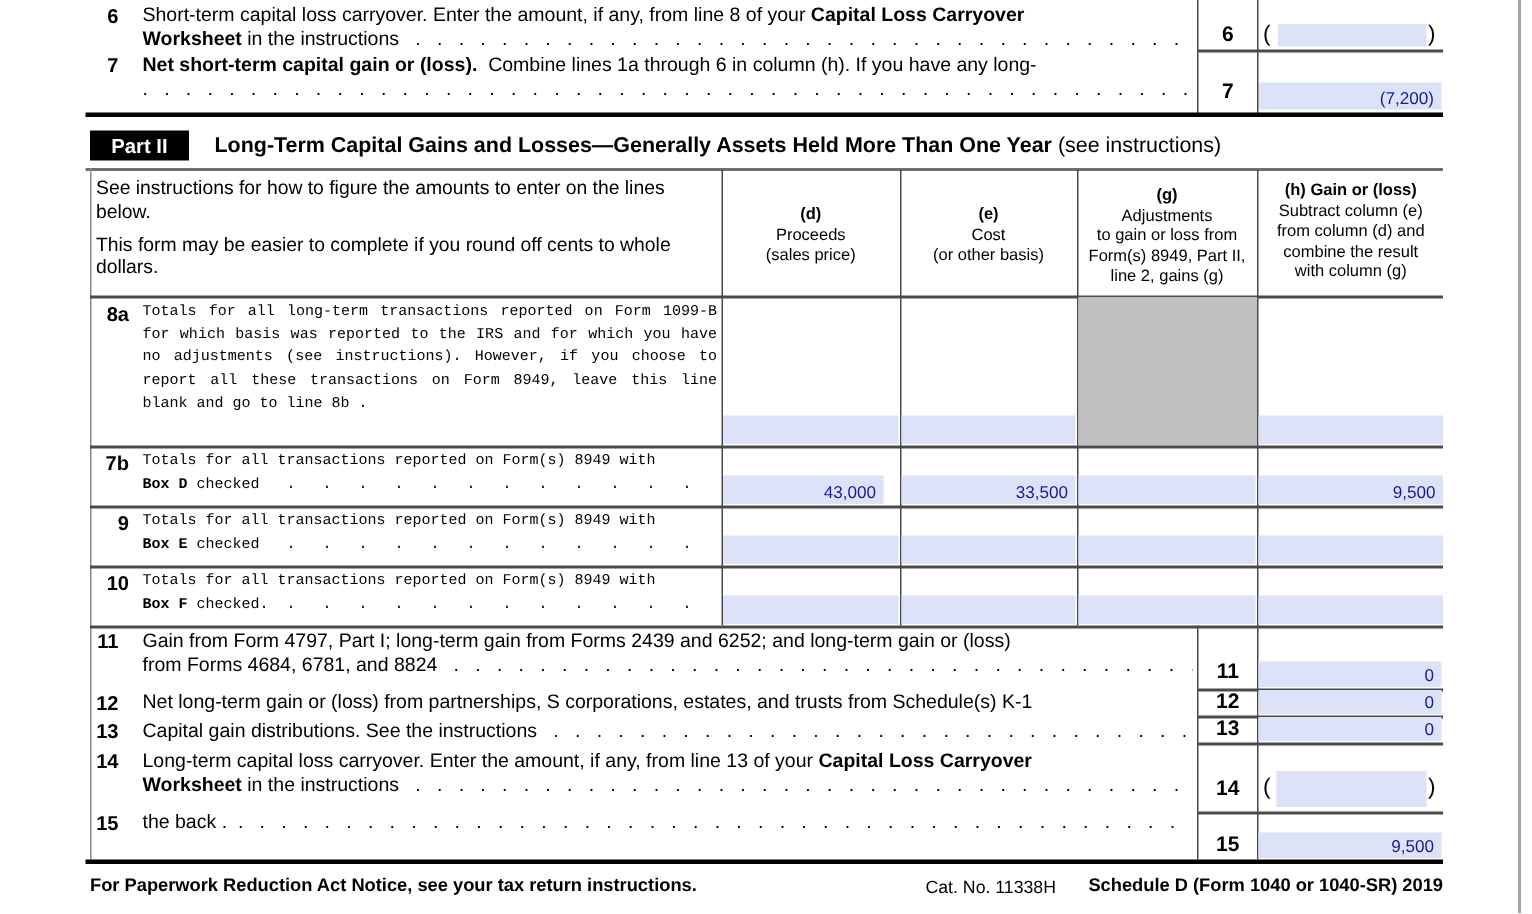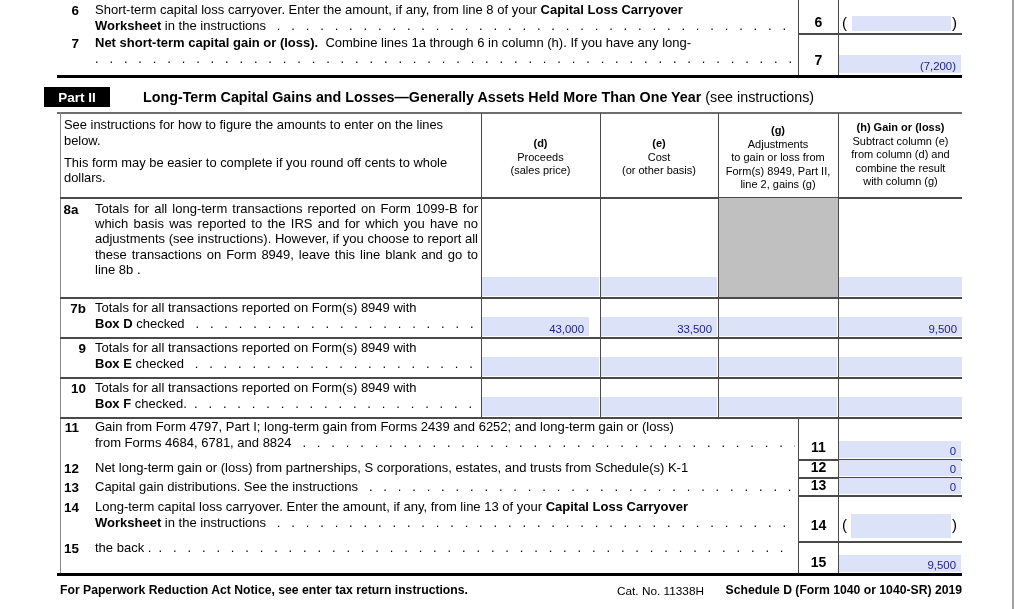--- a/index.html
+++ b/index.html
@@ -9,28 +9,28 @@
   .vline{position:absolute;background:#4a4a4a;width:1.4px;}
   .thick{position:absolute;background:#000;height:2.6px;}
   .gthick{position:absolute;background:#6e6e6e;height:2.4px;}
   .edge{position:absolute;background:#a3a3a3;width:1.6px;}
   .field{position:absolute;background:#dce2f8;display:flex;align-items:flex-end;justify-content:flex-end;
          color:#1c1c8f;font-size:11.4px;padding:0 5px 1px 0;box-sizing:border-box;white-space:pre;}
   .graycell{position:absolute;background:#c0c0c0;}
   .num{position:absolute;font-weight:bold;font-size:13.4px;text-align:right;width:30px;}
   .boxnum{position:absolute;left:799px;width:39px;text-align:center;font-weight:bold;font-size:14px;}
   .tb{position:absolute;font-size:13px;line-height:16.2px;}
-  .tbsm{position:absolute;font-size:13px;line-height:16.2px;}
+  .tbsm{position:absolute;font-size:10px;line-height:16.2px;font-family:Liberation Mono, monospace;}
   .textline{display:flex;white-space:pre;}
   .dots{flex:1;overflow:hidden;white-space:pre;}
   .b{font-weight:bold;}
   .just{text-align:justify;}
   .hdr{position:absolute;font-size:11px;line-height:13.6px;text-align:center;}
   .paren{position:absolute;font-size:15px;}
-  .p2box{position:absolute;left:44px;top:87px;width:66px;height:20px;background:#000;color:#fff;
+  .p2box{position:absolute;left:60px;top:87px;width:66px;height:20px;background:#000;color:#fff;
          font-weight:bold;font-size:13.5px;display:flex;align-items:center;justify-content:center;}
   .p2title{position:absolute;left:143px;top:89px;font-size:14.3px;white-space:pre;}
   .intro{position:absolute;left:64px;top:117px;width:414px;font-size:12.9px;line-height:15.8px;}
   .intro p{margin:0 0 6px 0;}
   .foot{position:absolute;font-size:12.2px;white-space:pre;}
 </style>
 </head>
 <body>
 
 <div id="page">
@@ -92,21 +92,21 @@
   </div>
   <div class="hdr" style="left:839px;top:121px;width:123px;">
     <div class="b">(h) Gain or (loss)</div>
     <div>Subtract column (e)</div>
     <div>from column (d) and</div>
     <div>combine the result</div>
     <div>with column (g)</div>
   </div>
 
   <div class="graycell" style="left:719px;top:198px;width:119px;height:99px;"></div>
-  <div class="num" style="left:56px;top:202px;text-align:center;">8a</div>
+  <div class="num" style="left:56px;top:202px;">8a</div>
   <div class="tbsm just" style="left:95px;top:201px;width:383px;line-height:15.2px;">Totals for all long-term transactions reported on Form 1099-B for which basis was reported to the IRS and for which you have no adjustments (see instructions). However, if you choose to report all these transactions on Form 8949, leave this line blank and go to line 8b   .</div>
   <div class="field" style="left:482px;top:277px;width:117px;height:19px;"></div>
   <div class="field" style="left:601px;top:277px;width:116px;height:19px;"></div>
   <div class="field" style="left:839px;top:277px;width:123px;height:19px;"></div>
   <div class="hline" style="left:60px;top:297px;width:902px;"></div>
 
   <div class="num" style="left:56px;top:301px;">7b</div>
   <div class="tbsm" style="left:95px;top:300px;width:383px;">
       <div class="textline"><span>Totals for all transactions reported on Form(s) 8949 with</span></div>
       <div class="textline"><span class="b">Box D</span><span> checked   </span><span class="dots">.   .   .   .   .   .   .   .   .   .   .   .   .   .   .   .   .   .   .   .   .   .   .   .   .   .   .   .   .   .   .   .   .   .   .   .   .   .   .   .   .   .   .   .   .   .   .   .   .   .</span></div>
@@ -180,18 +180,18 @@
 
   <div class="num" style="left:49px;top:541px;">15</div>
   <div class="tb" style="left:95px;top:540px;width:700px;">
       <div class="textline"><span>the back .  </span><span class="dots">.   .   .   .   .   .   .   .   .   .   .   .   .   .   .   .   .   .   .   .   .   .   .   .   .   .   .   .   .   .   .   .   .   .   .   .   .   .   .   .   .   .   .   .   .   .   .   .   .   .</span></div>
     </div>
   <div class="boxnum" style="top:554px;">15</div>
   <div class="field" style="left:839px;top:555px;width:122px;height:17px;">9,500</div>
 
   <div class="thick" style="left:57px;top:573px;width:905px;"></div>
 
-  <div class="foot b" style="left:60px;top:583px;">For Paperwork Reduction Act Notice, see enter tax return instructions.</div>
+  <div class="foot b" style="left:60px;top:583px;">For Paperwork Reduction Act Notice, see your tax return instructions.</div>
   <div class="foot" style="left:617px;top:584px;font-size:11.8px;">Cat. No. 11338H</div>
   <div class="foot b" style="right:59px;top:583px;">Schedule D (Form 1040 or 1040-SR) 2019</div>
 
   <div class="edge" style="left:1012px;top:0;height:609px;"></div>
 </div>
 
 </body></html>

